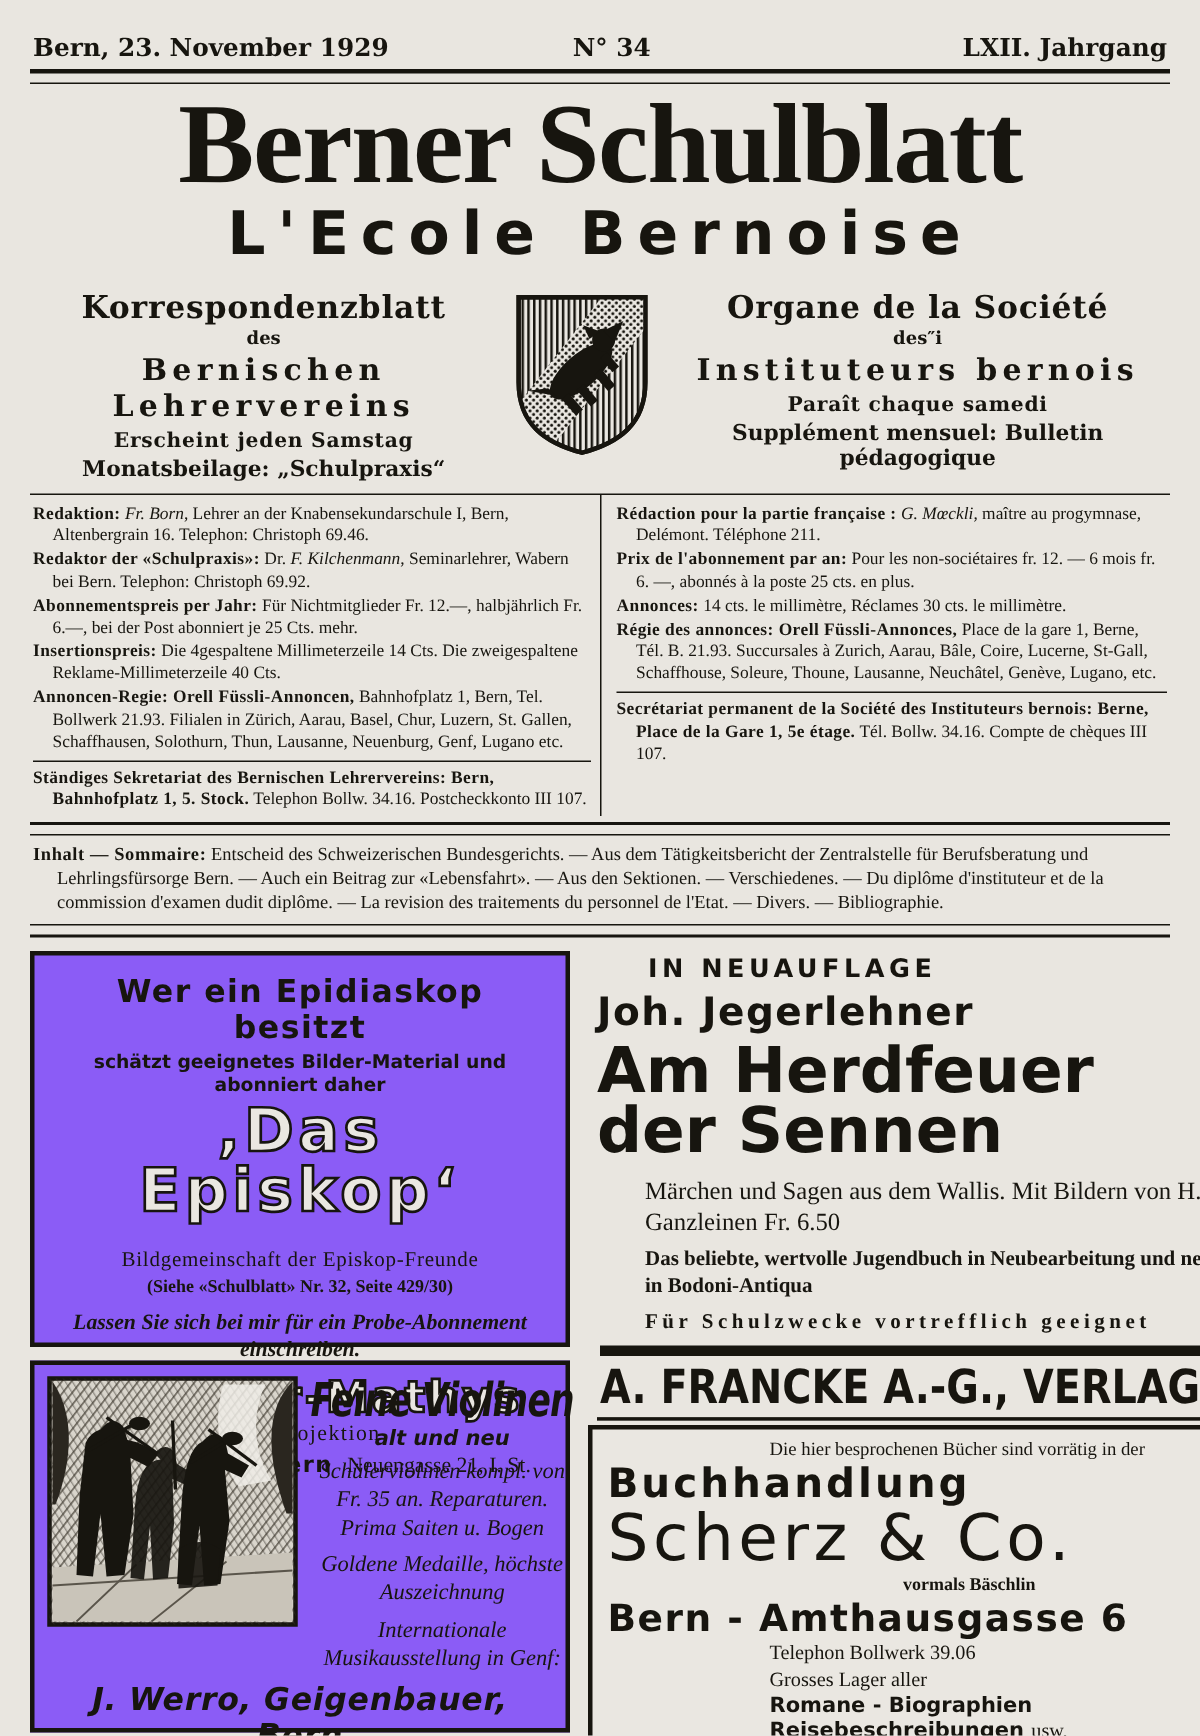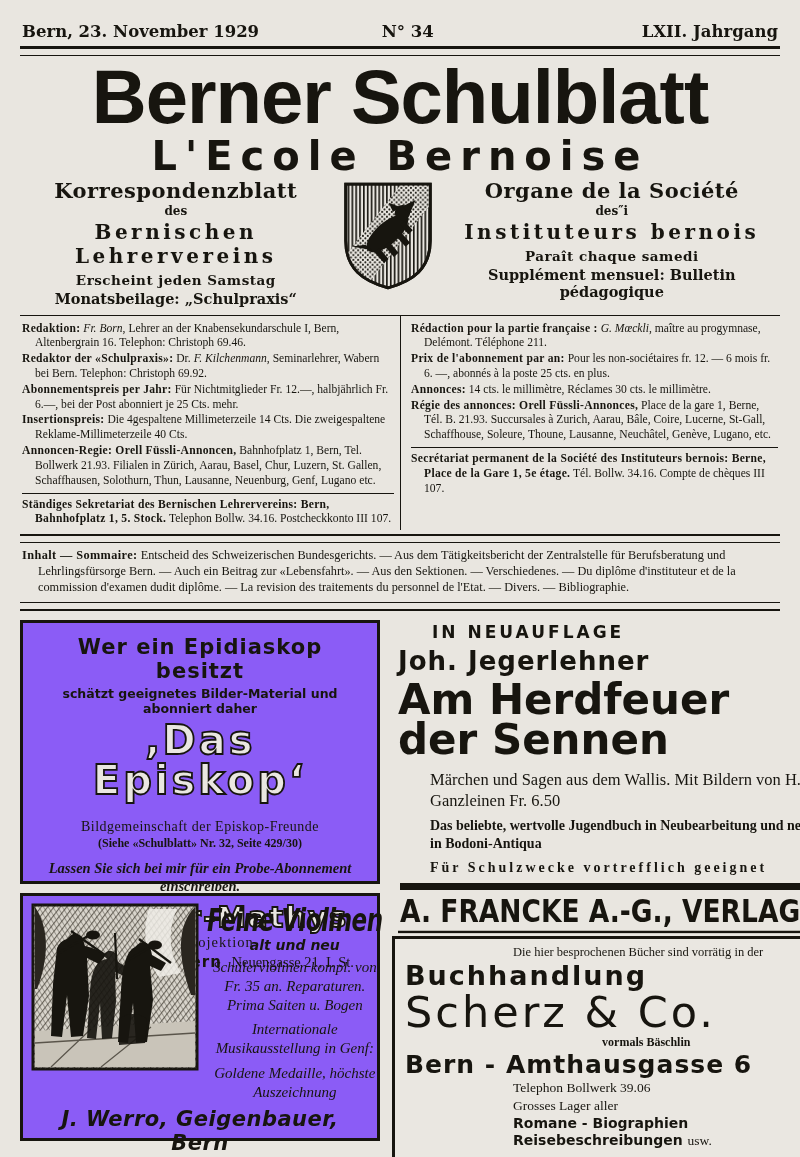--- a/index.html
+++ b/index.html
@@ -12,28 +12,28 @@
   .page{padding:22px 20px 0;}
 
   
   .hdr{display:flex;justify-content:space-between;align-items:baseline;
        font-family:"DejaVu Serif",serif;font-weight:bold;font-size:16.5px;padding:0 2px 5px;}
   .hdr .mid{position:absolute;left:50%;transform:translateX(-35%);}
   .hdr{position:relative;text-align:center;}
   .rule-double-top{height:6px;border-top:3px solid #17150f;border-bottom:1px solid #17150f;}
 
   
-  .masthead{font-family:Liberation Sans, sans-serif;font-weight:bold;text-align:center;
+  .masthead{font-family:Liberation Serif, serif;font-weight:bold;text-align:center;
             font-size:76px;line-height:1.02;letter-spacing:-1px;margin-top:2px;}
   .submast{font-family:"DejaVu Sans",sans-serif;font-weight:bold;text-align:center;
            font-size:40px;letter-spacing:8px;margin-top:-2px;line-height:1.1;}
 
   
   .orgrow{display:grid;grid-template-columns:1fr 104px 1.08fr;align-items:start;
-          margin-top:0;column-gap:4px;}
+          margin-top:14px;column-gap:4px;}
   .orgcol{text-align:center;font-family:"DejaVu Serif",serif;}
   .org-l1{font-size:21px;font-weight:bold;letter-spacing:.5px;}
   .org-l2{font-size:12px;font-weight:bold;margin-top:1px;}
   .org-l3{font-size:20px;font-weight:bold;letter-spacing:3.5px;margin-top:2px;}
   .org-l4{font-size:13.5px;font-weight:bold;margin-top:4px;letter-spacing:.5px;}
   .org-l5{font-size:14.5px;font-weight:bold;margin-top:2px;}
   .crestbox{display:flex;justify-content:center;}
 
   .rule-single{border-top:1.5px solid #17150f;margin-top:8px;}
 
@@ -269,22 +269,22 @@
                 <line x1="84" y1="30" x2="86" y2="76"></line>
               </g>
               <ellipse cx="62" cy="32" rx="7" ry="4.5" fill="#17150f"></ellipse>
               <ellipse cx="124" cy="42" rx="7" ry="4.5" fill="#17150f"></ellipse>
             </svg>
           </div>
           <div class="vi-txt">
             <span class="vi-h1">Feine Violinen</span>
             <div class="vi-h2">alt und neu</div>
             <div class="vi-b">Schülerviolinen kompl. von Fr. 35 an. Reparaturen.  Prima Saiten u. Bogen</div>
+            <div class="vi-b2">Goldene Medaille, höchste Auszeichnung</div>
             <div class="vi-b2">Internationale Musikausstellung in Genf:</div>
-            <div class="vi-b2">Goldene Medaille, höchste Auszeichnung</div>
           </div>
         </div>
         <div class="vi-name">J. Werro, Geigenbauer, Bern</div>
 
       </div>
     </div>
 
     <div>
       <div class="herdfeuer">
         <div class="hf-kick">IN NEUAUFLAGE</div>

